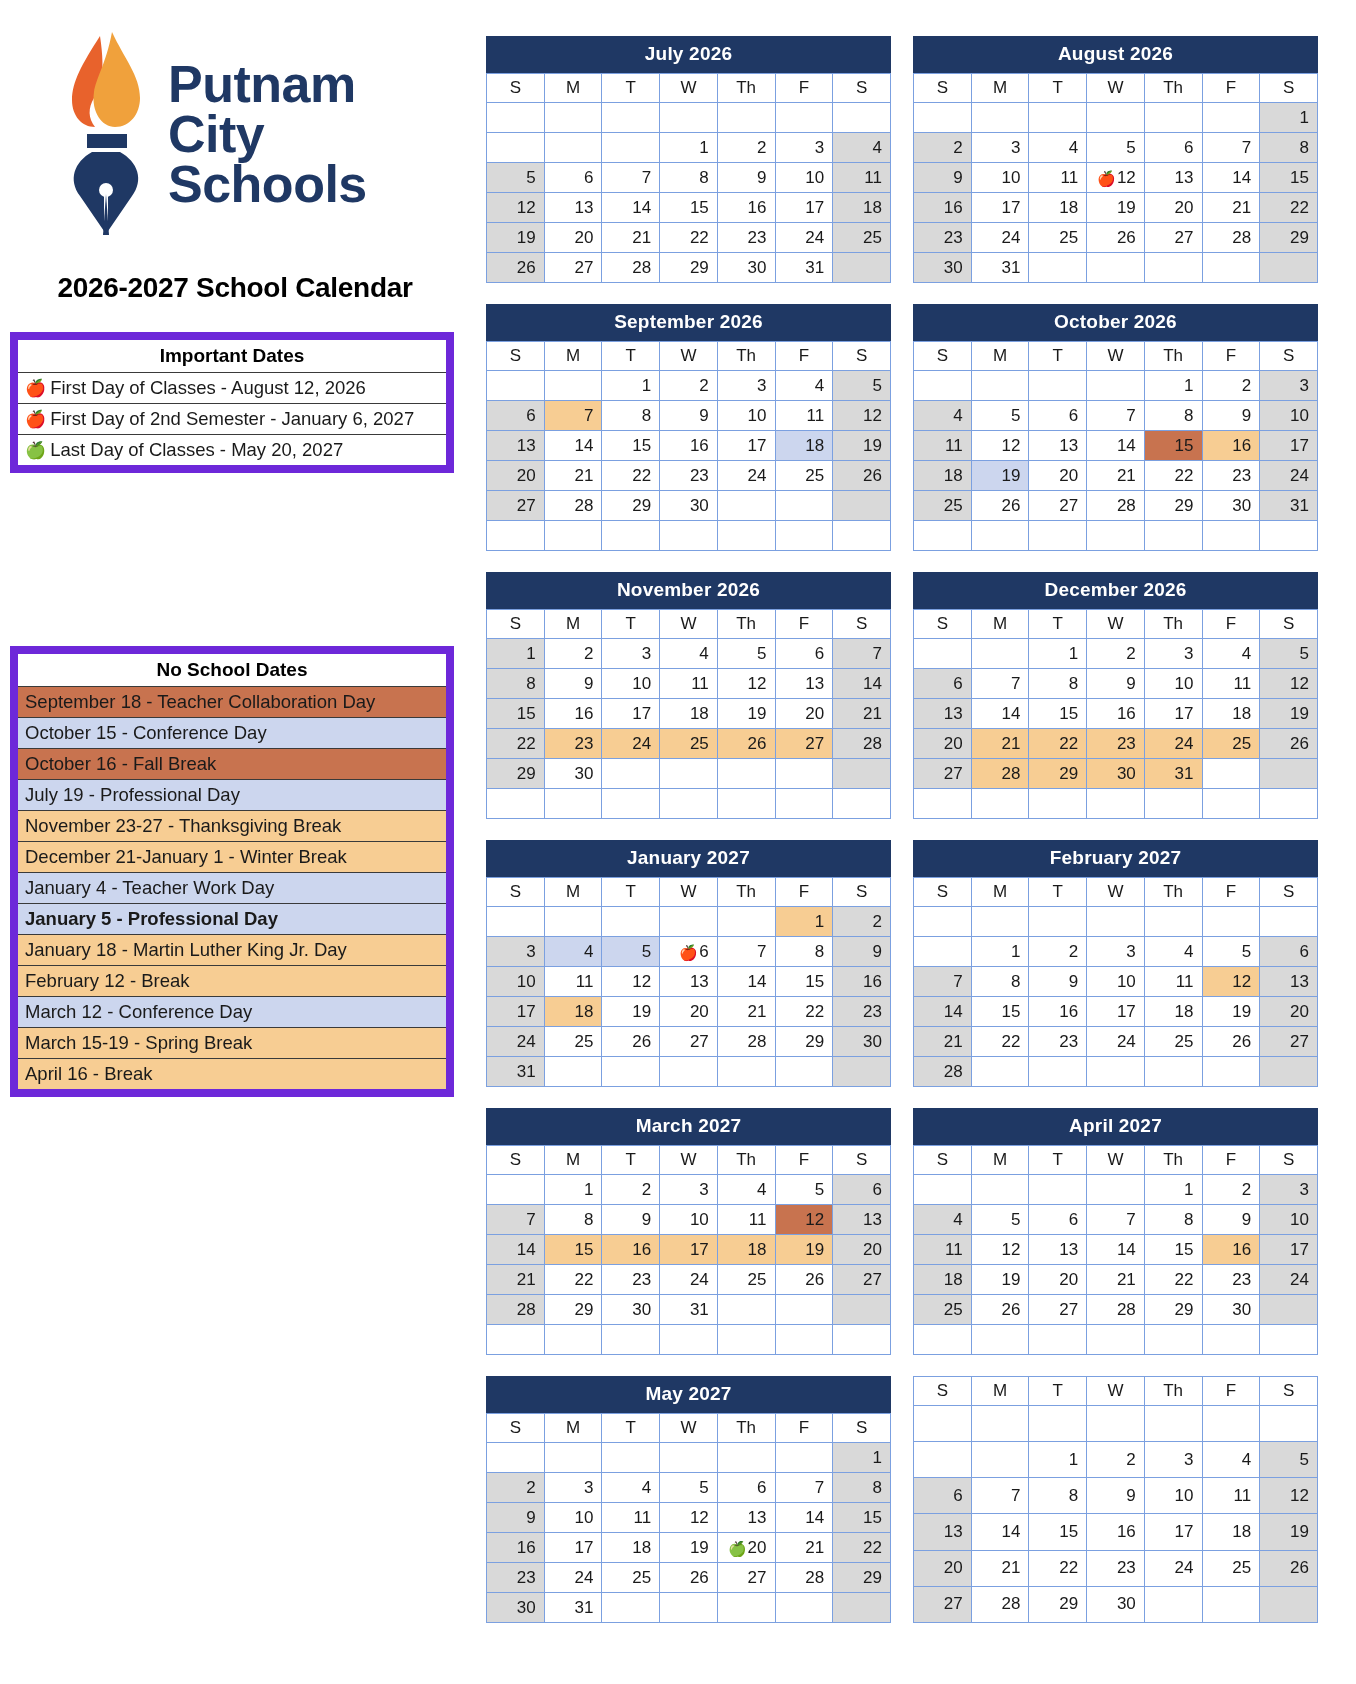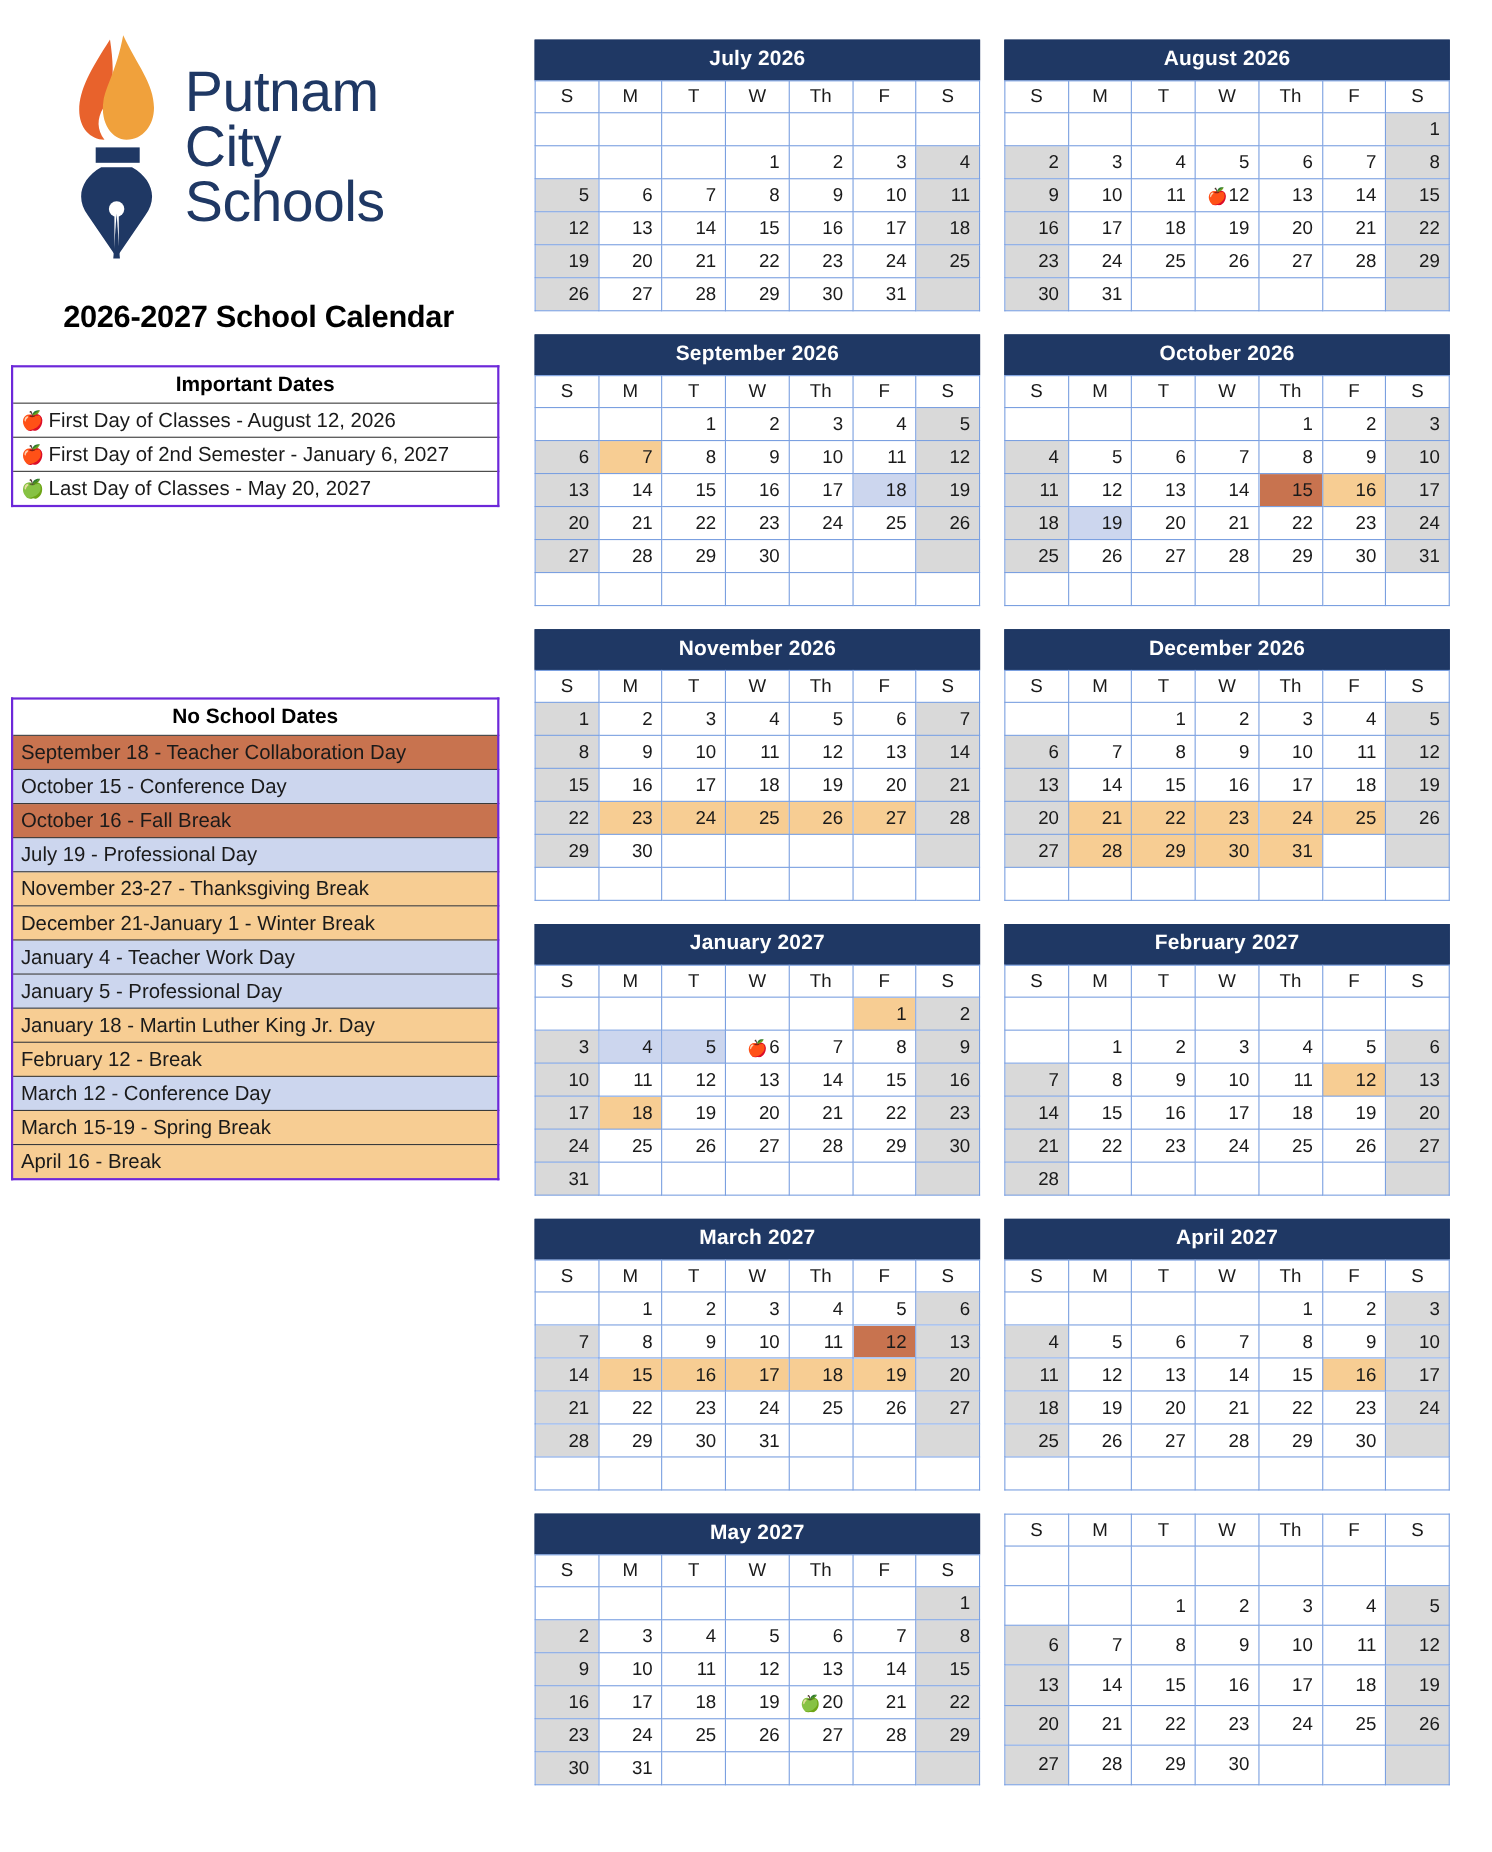--- a/index.html
+++ b/index.html
@@ -25,39 +25,39 @@
   .logo-wrap {
     display: flex;
     align-items: center;
     gap: 14px;
     padding-left: 52px;
     height: 230px;
   }
   .logo-mark { width: 92px; height: 210px; flex: none; }
   .logo-text {
     font-size: 52px;
-    font-weight: normal;
+    font-weight: bold;
     line-height: 0.96;
     color: #1f3864;
     letter-spacing: -0.5px;
   }
   .cal-title {
     margin-top: 22px;
     text-align: center;
     font-size: 28px;
     font-weight: bold;
     color: #000;
     letter-spacing: -0.3px;
   }
 
   table.info-table {
     margin-top: 28px;
     width: 444px;
     border-collapse: collapse;
-    border: 2px solid #6d28d9;
+    border: 8px solid #6d28d9;
     table-layout: fixed;
   }
   table.info-table th {
     border: 1px solid #3a3a3a;
     background: #ffffff;
     font-size: 19px;
     font-weight: bold;
     text-align: center;
     padding: 5px 4px;
     color: #000;
@@ -201,21 +201,21 @@
             <tr>
               <td style="background: rgb(247, 205, 147);">November 23-27 - Thanksgiving Break</td>
             </tr>
             <tr>
               <td style="background: rgb(247, 205, 147);">December 21-January 1 - Winter Break</td>
             </tr>
             <tr>
               <td style="background: rgb(204, 214, 238);">January 4 - Teacher Work Day</td>
             </tr>
             <tr>
-              <td style="background: rgb(204, 214, 238);">January 5 - Professional Day</td>
+              <td style="background: rgb(204, 214, 238); font-weight: bold;">January 5 - Professional Day</td>
             </tr>
             <tr>
               <td style="background: rgb(247, 205, 147);">January 18 - Martin Luther King Jr. Day</td>
             </tr>
             <tr>
               <td style="background: rgb(247, 205, 147);">February 12 - Break</td>
             </tr>
             <tr>
               <td style="background: rgb(204, 214, 238);">March 12 - Conference Day</td>
             </tr>

